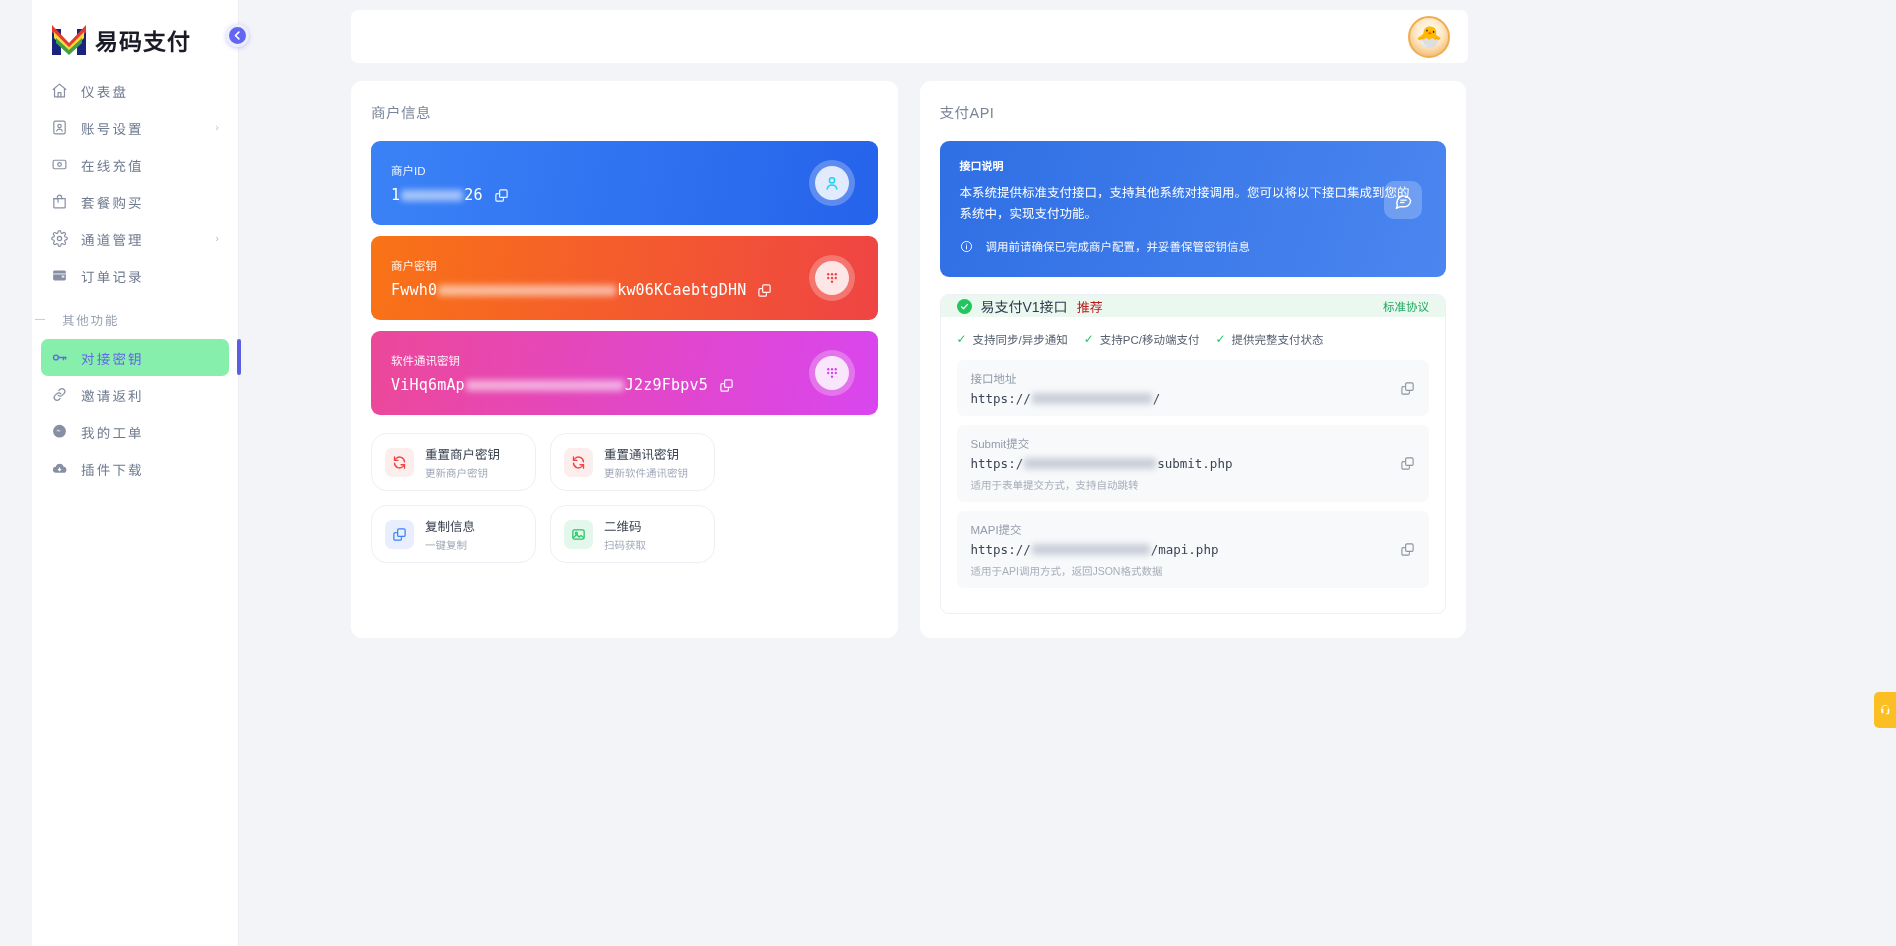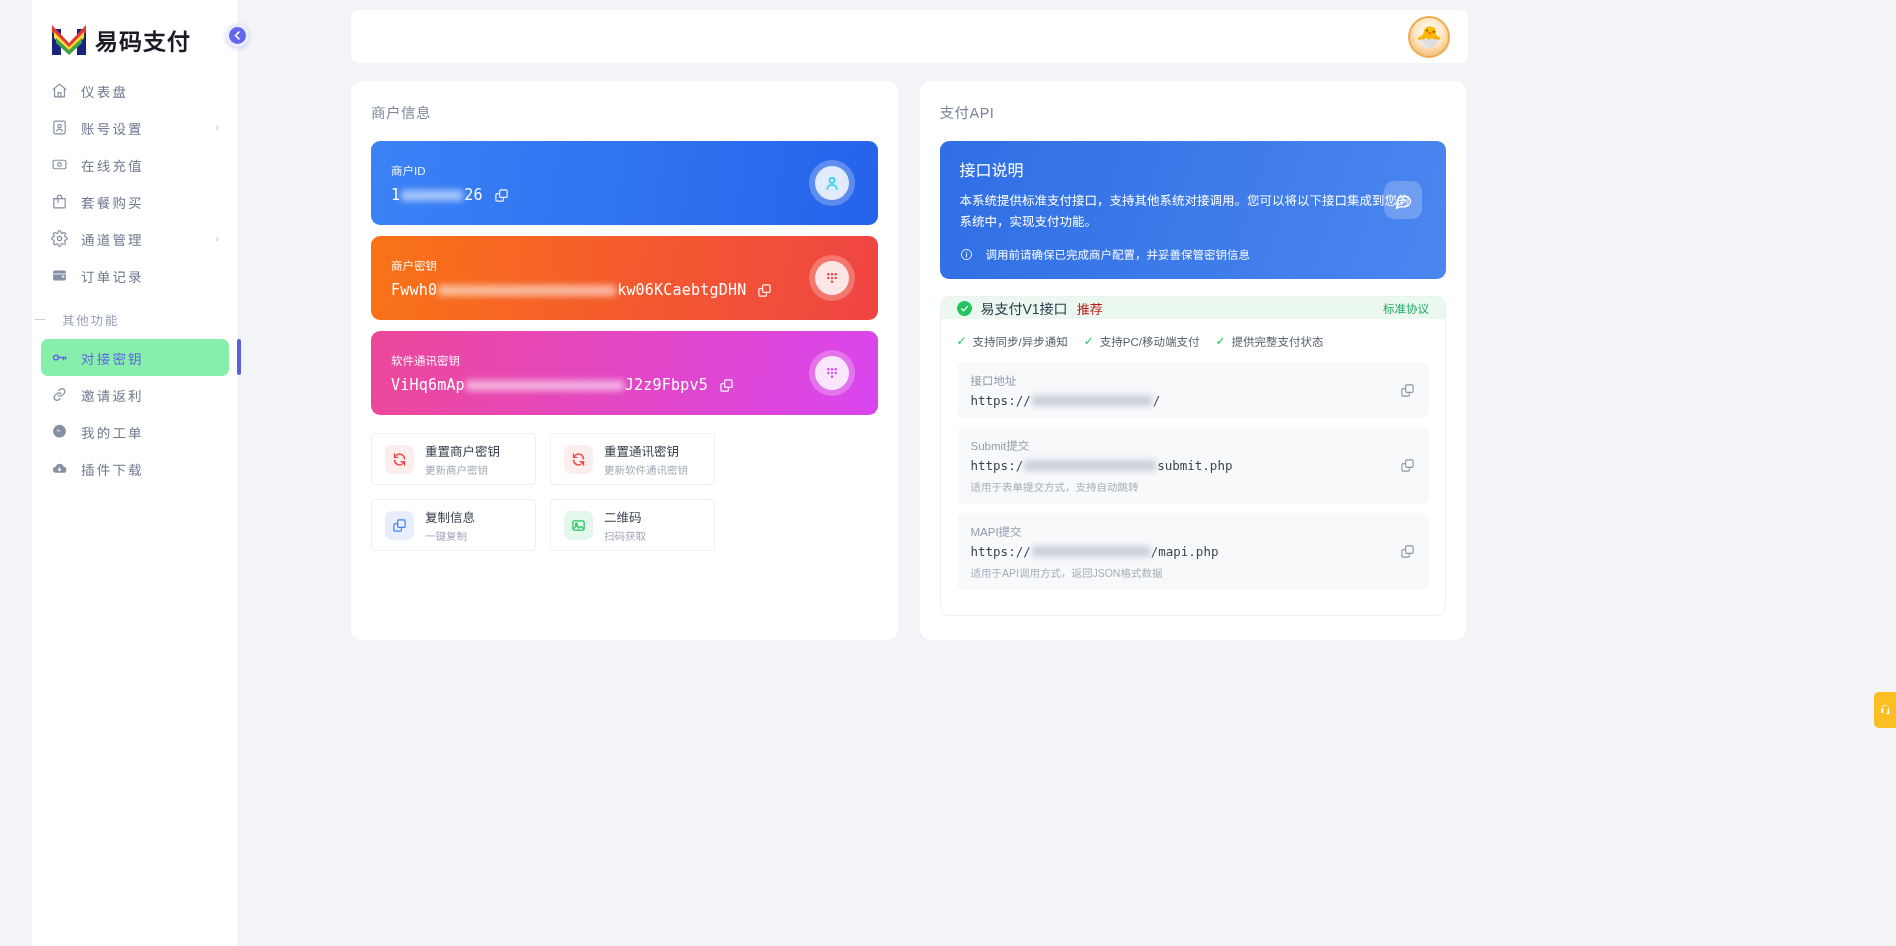--- a/index.html
+++ b/index.html
@@ -102,38 +102,38 @@
   .cred-badge-inner {
     width: 34px; height: 34px; border-radius: 50%;
     background: rgba(255,255,255,.82);
     display: flex; align-items: center; justify-content: center;
   }
   .cred-badge-inner svg { width: 18px; height: 18px; display: block; }
 
   
   .tiles { display: flex; flex-wrap: wrap; gap: 14px; margin-top: 18px; }
   .tile {
-    width: 165px; height: 52px; border: 1px solid #edeff4; border-radius: 4px;
+    width: 165px; height: 58px; border: 1px solid #edeff4; border-radius: 16px;
     display: flex; align-items: center; gap: 11px; padding: 0 13px; cursor: pointer; background:#fff;
   }
   .tile-ico { width: 29px; height: 29px; border-radius: 7px; display: flex; align-items: center; justify-content: center; flex: 0 0 29px; }
   .tile-ico svg { width: 15px; height: 15px; display: block; }
   .tile-ico.red   { background: #fdeeee; color: #ef4444; }
   .tile-ico.blue  { background: #e8eefd; color: #3b82f6; }
   .tile-ico.green { background: #e4f7ec; color: #22c55e; }
   .tile-txt { display: flex; flex-direction: column; gap: 2px; }
   .tile-main { font-size: 12.5px; color: #39414f; }
   .tile-sub  { font-size: 10.5px; color: #a2aab9; }
 
   
   .api-note {
     background: linear-gradient(108deg, #2f6fe4 0%, #4b86f0 100%);
     border-radius: 9px; padding: 16px 20px 17px 20px; position: relative; min-height: 136px;
   }
-  .api-note-title { font-size: 16px; color: #fff; font-weight: normal; margin-bottom: 10px; }
+  .api-note-title { font-size: 11px; color: #fff; font-weight: bold; margin-bottom: 10px; }
   .api-note-body { font-size: 12.5px; color: #fff; line-height: 21px; width: 462px; }
   .api-note-tip { display: flex; align-items: center; gap: 13px; margin-top: 13px; font-size: 11.5px; color: rgba(255,255,255,.95); }
   .api-note-tip svg { width: 13px; height: 13px; display: block; flex: 0 0 13px; }
   .api-note-badge {
     position: absolute; right: 24px; top: 40px; width: 38px; height: 38px; border-radius: 10px;
     background: rgba(255,255,255,.22); display: flex; align-items: center; justify-content: center;
   }
   .api-note-badge svg { width: 19px; height: 19px; display: block; color: #fff; }
 
   .api-box { border: 1px solid #edf0f4; border-radius: 9px; margin-top: 17px; overflow: hidden; }

